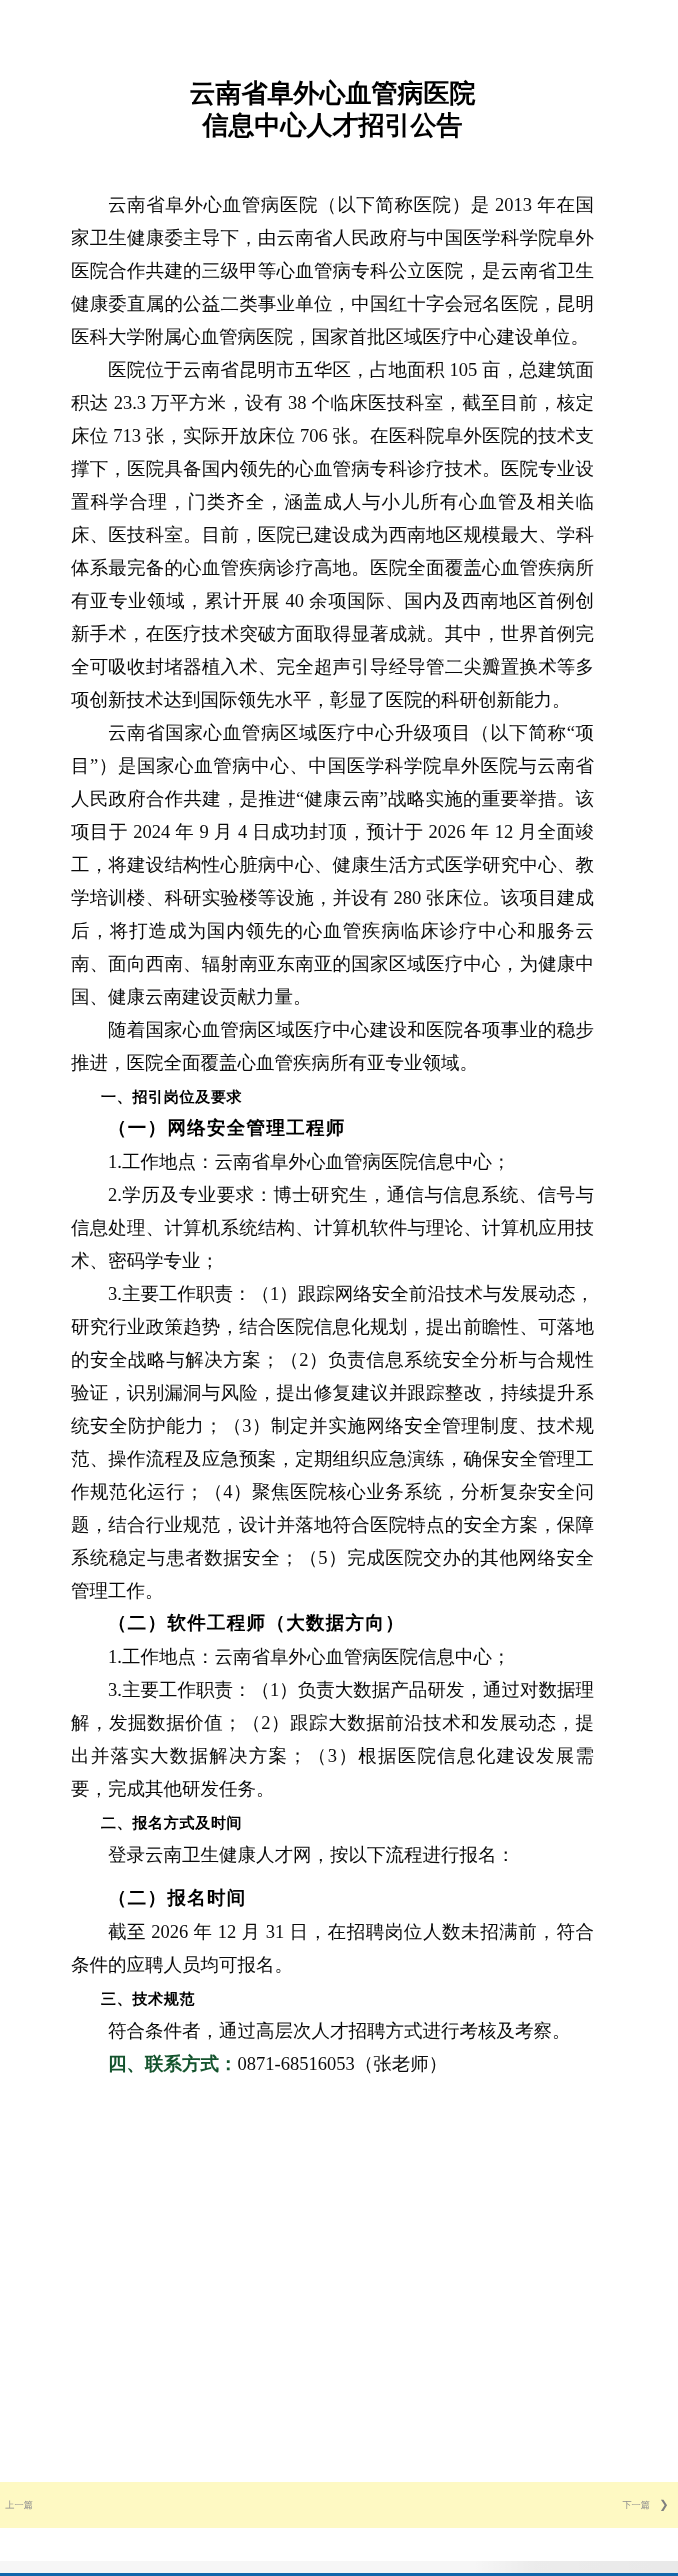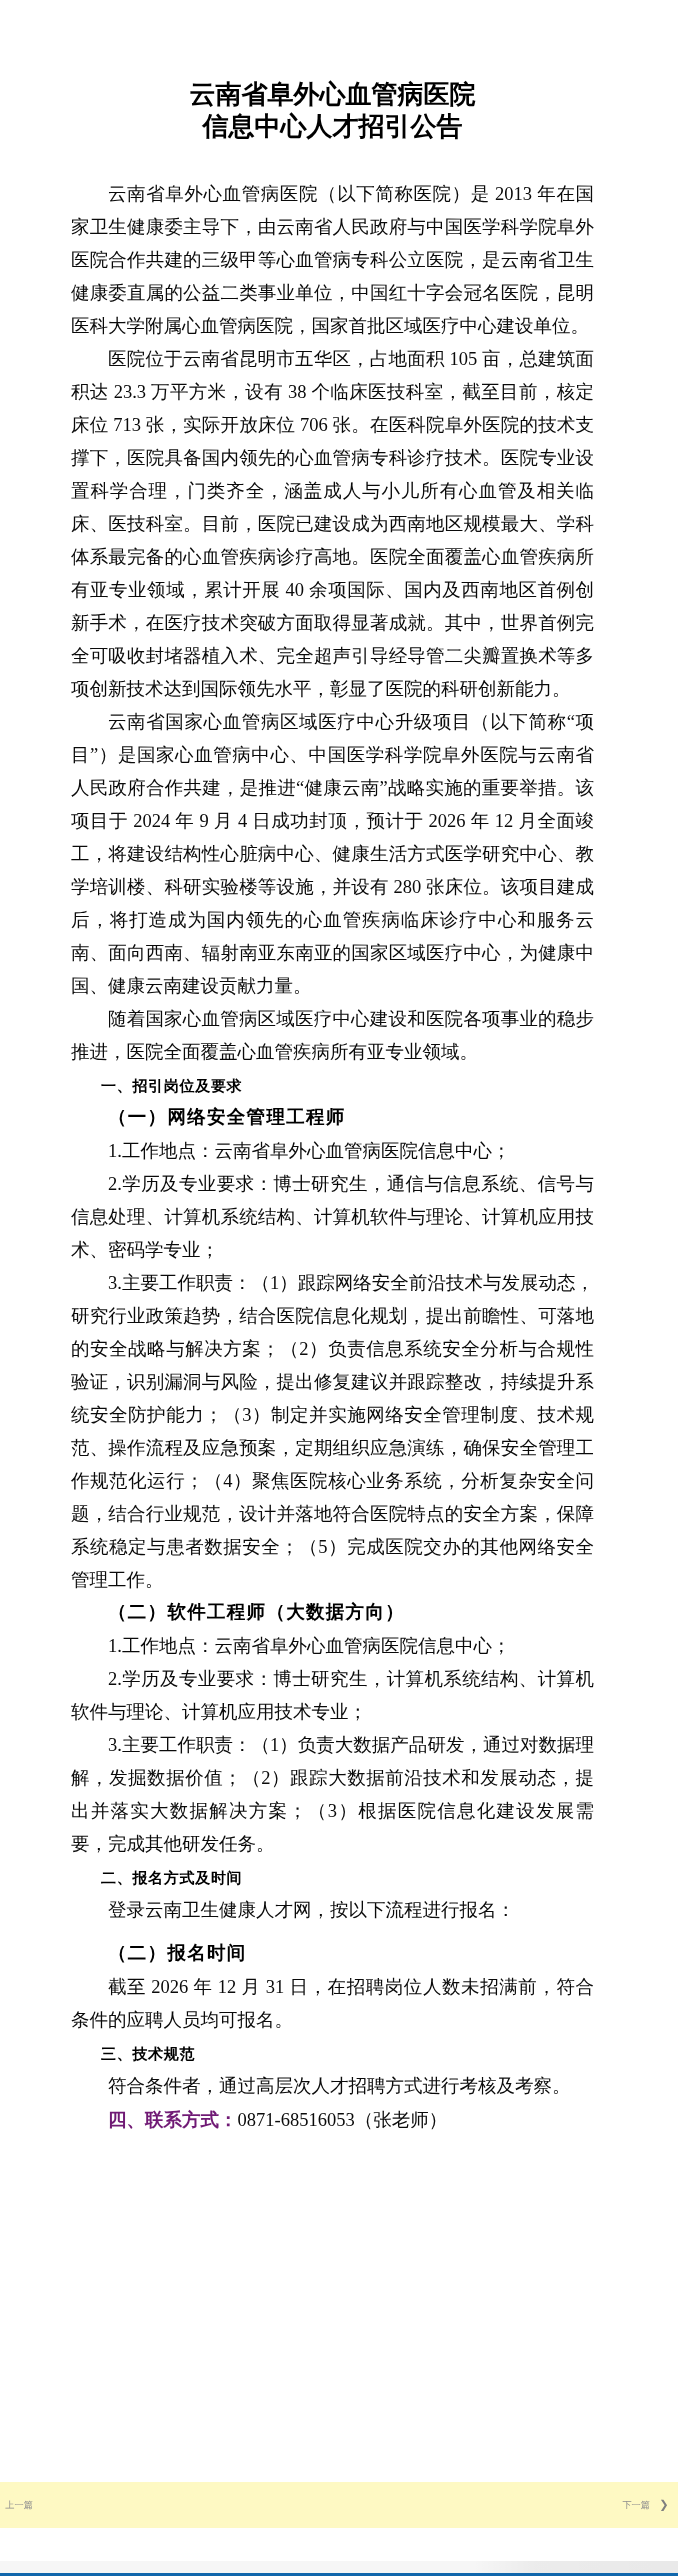--- a/index.html
+++ b/index.html
@@ -17,23 +17,23 @@
     width: 523px;
     color: #111111;
   }
   .doc-title {
     margin-top: 78px;
     text-align: center;
     font-size: 26px;
     line-height: 32px;
     font-weight: bold;
     color: #000000;
-    font-family: Liberation Sans, sans-serif;
+    font-family: Liberation Serif, serif;
   }
-  .body-blocks { margin-top: 36px; }
+  .body-blocks { margin-top: 47px; }
   .body-blocks p, .body-blocks h3 {
     margin: 0;
     font-size: 18.5px;
     line-height: 33px;
     text-indent: 2em;
     text-align: justify;
     font-weight: normal;
     color: #0a0a0a;
     word-break: break-all;
   }
@@ -45,23 +45,23 @@
   .body-blocks h3.major {
     font-family: "Liberation Sans", "DejaVu Sans", sans-serif;
     font-size: 15px;
     letter-spacing: 0.7px;
   }
   .body-blocks h3.sub {
     font-family: Liberation Mono, monospace;
     letter-spacing: 1.3px;
   }
   .body-blocks p b {
-    font-family: Liberation Sans, sans-serif;
+    font-family: Liberation Mono, monospace;
     font-weight: bold;
-    color: #701a75;
+    color: #14532d;
   }
   .gap-lg { margin-top: 13px !important; }
   .gap-md { margin-top: 10.5px !important; }
 
   .post-nav {
     position: absolute;
     left: 0; top: 2482px;
     width: 679px; height: 46px;
     background: #fef9c3;
     display: flex;
@@ -120,21 +120,20 @@
         <p>医院位于云南省昆明市五华区，占地面积 105 亩，总建筑面积达 23.3 万平方米，设有 38 个临床医技科室，截至目前，核定床位 713 张，实际开放床位 706 张。在医科院阜外医院的技术支撑下，医院具备国内领先的心血管病专科诊疗技术。医院专业设置科学合理，门类齐全，涵盖成人与小儿所有心血管及相关临床、医技科室。目前，医院已建设成为西南地区规模最大、学科体系最完备的心血管疾病诊疗高地。医院全面覆盖心血管疾病所有亚专业领域，累计开展 40 余项国际、国内及西南地区首例创新手术，在医疗技术突破方面取得显著成就。其中，世界首例完全可吸收封堵器植入术、完全超声引导经导管二尖瓣置换术等多项创新技术达到国际领先水平，彰显了医院的科研创新能力。</p>
         <p>云南省国家心血管病区域医疗中心升级项目（以下简称“项目”）是国家心血管病中心、中国医学科学院阜外医院与云南省人民政府合作共建，是推进“健康云南”战略实施的重要举措。该项目于 2024 年 9 月 4 日成功封顶，预计于 2026 年 12 月全面竣工，将建设结构性心脏病中心、健康生活方式医学研究中心、教学培训楼、科研实验楼等设施，并设有 280 张床位。该项目建成后，将打造成为国内领先的心血管疾病临床诊疗中心和服务云南、面向西南、辐射南亚东南亚的国家区域医疗中心，为健康中国、健康云南建设贡献力量。</p>
         <p>随着国家心血管病区域医疗中心建设和医院各项事业的稳步推进，医院全面覆盖心血管疾病所有亚专业领域。</p>
         <h3 class="major">一、招引岗位及要求</h3>
         <h3 class="sub">（一）网络安全管理工程师</h3>
         <p>1.工作地点：云南省阜外心血管病医院信息中心；</p>
         <p>2.学历及专业要求：博士研究生，通信与信息系统、信号与信息处理、计算机系统结构、计算机软件与理论、计算机应用技术、密码学专业；</p>
         <p>3.主要工作职责：（1）跟踪网络安全前沿技术与发展动态，研究行业政策趋势，结合医院信息化规划，提出前瞻性、可落地的安全战略与解决方案；（2）负责信息系统安全分析与合规性验证，识别漏洞与风险，提出修复建议并跟踪整改，持续提升系统安全防护能力；（3）制定并实施网络安全管理制度、技术规范、操作流程及应急预案，定期组织应急演练，确保安全管理工作规范化运行；（4）聚焦医院核心业务系统，分析复杂安全问题，结合行业规范，设计并落地符合医院特点的安全方案，保障系统稳定与患者数据安全；（5）完成医院交办的其他网络安全管理工作。</p>
         <h3 class="sub">（二）软件工程师（大数据方向）</h3>
         <p>1.工作地点：云南省阜外心血管病医院信息中心；</p>
-        <p>2.学历及专业要求：博士研究生，计算机系统结构、计算机软件与理论、计算机应用技术专业；</p>
         <p>3.主要工作职责：（1）负责大数据产品研发，通过对数据理解，发掘数据价值；（2）跟踪大数据前沿技术和发展动态，提出并落实大数据解决方案；（3）根据医院信息化建设发展需要，完成其他研发任务。</p>
         <h3 class="major">二、报名方式及时间</h3>
         <p>登录云南卫生健康人才网，按以下流程进行报名：</p>
         <h3 class="sub gap-md">（二）报名时间</h3>
         <p>截至 2026 年 12 月 31 日，在招聘岗位人数未招满前，符合条件的应聘人员均可报名。</p>
         <h3 class="major">三、技术规范</h3>
         <p>符合条件者，通过高层次人才招聘方式进行考核及考察。</p>
         <p><b>四、联系方式：</b>0871-68516053（张老师）</p>
       </div>
   </div>

